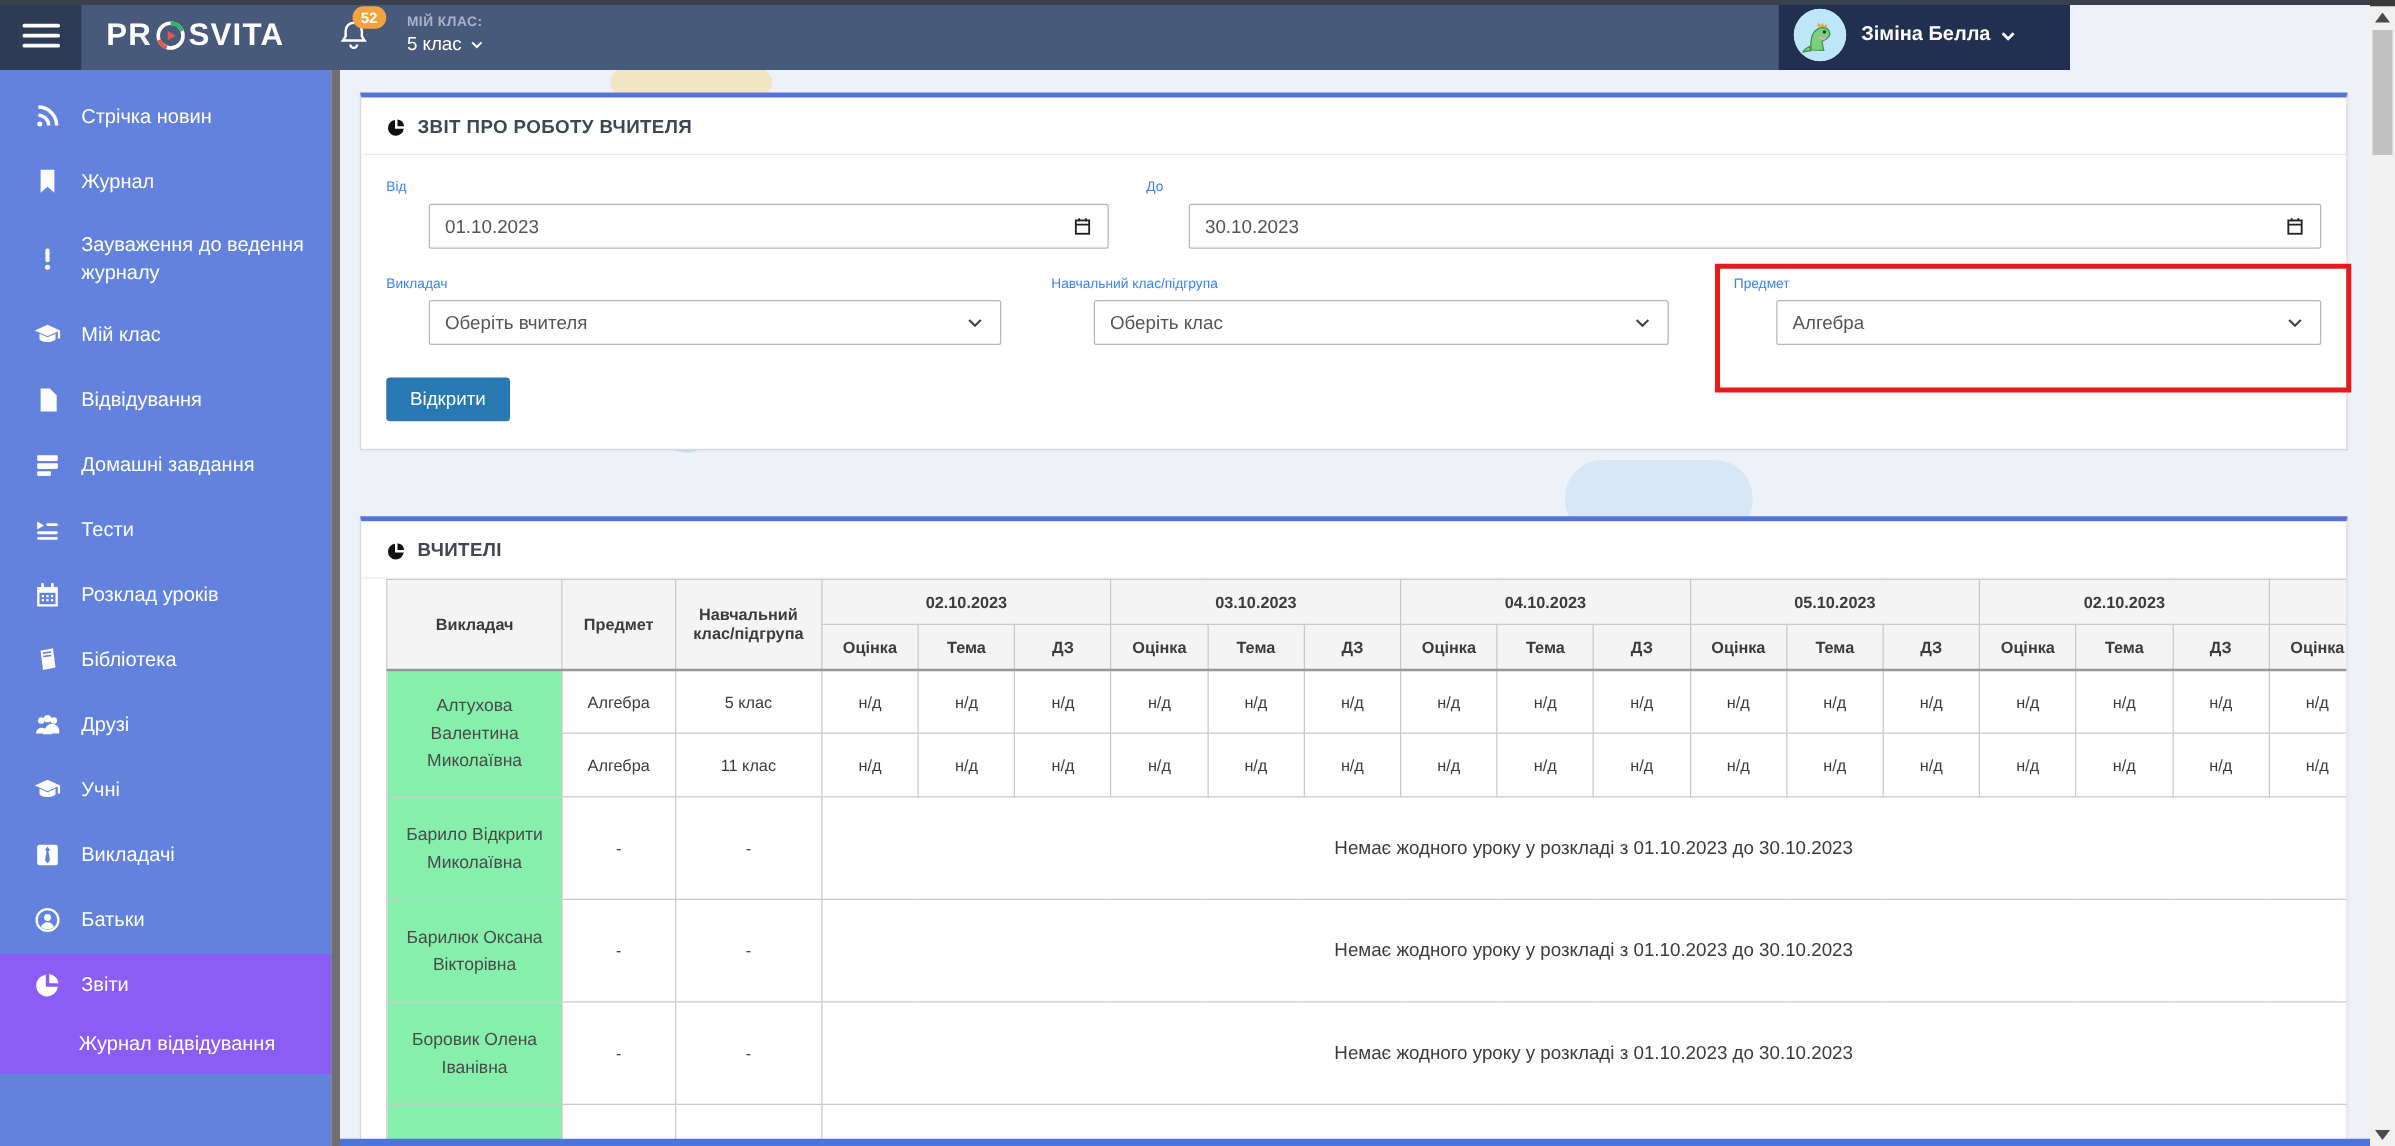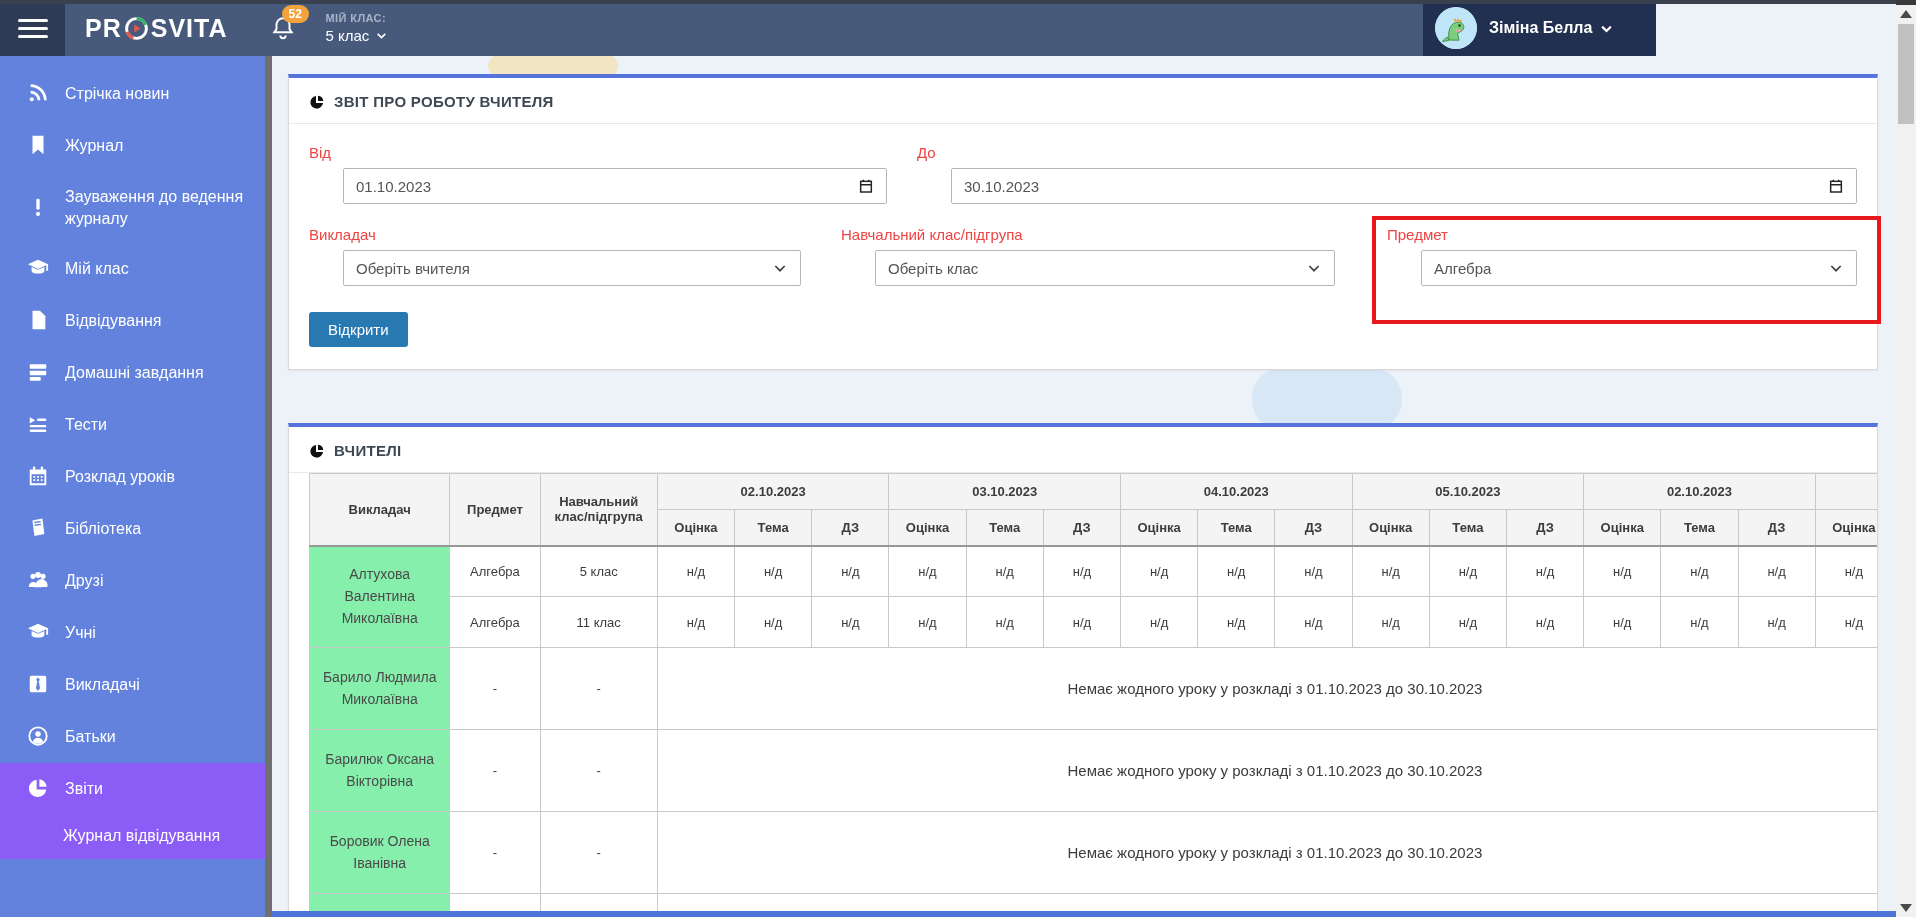--- a/index.html
+++ b/index.html
@@ -49,21 +49,21 @@
   .deco1 { left:216px; top:-14px; width:130px; height:48px; background:#f5d98b; opacity:.5; border-radius:50%; }
   .deco2 { left:222px; top:224px; width:78px; height:78px; background:#bcd6f2; opacity:.6; border-radius:16px; transform:rotate(12deg); }
   .deco3 { left:980px; top:312px; width:150px; height:62px; background:#cfe3f5; opacity:.7; border-radius:30px; }
   .panel { position:relative; z-index:1; margin:18px 18px 0 16px; background:#fff; border:1px solid #d9d9d9; border-top:4px solid #5673d9; box-shadow:0 1px 2px rgba(0,0,0,.06); }
   .panel-title { display:flex; align-items:center; padding:15px 20px 13px 20px; border-bottom:1px solid #e9e9e9; font-size:15px; font-weight:bold; color:#3d4852; letter-spacing:.3px; }
   .panel-title svg { width:16px; height:16px; margin-right:9px; color:#111; }
   .panel2 { margin-top:53px; }
   
   .form-body { padding:12px 20px 22px 20px; }
   .form-row { display:flex; margin-top:8px; }
-  .fld-label { font-size:15px; color:#ef4444; margin-bottom:7px; }
+  .fld-label { font-size:11px; color:#3b82f6; margin-bottom:7px; }
   .ctrl { height:36px; border:1px solid #b6b6b6; border-radius:2px; background:#fff; display:flex; align-items:center; padding:0 12px; font-size:15px; color:#555; cursor:pointer;margin-left:34px; }
   .ctrl .grow { flex:1; }
   .ctrl svg { width:16px; height:16px; color:#222; flex:none; }
   .col-from { width:578px; margin-right:30px; }
   .col-to { flex:1; }
   .row2 { margin-top:22px; }
   .col-t { width:492px; margin-right:40px; }
   .col-c { width:494px; margin-right:52px; }
   .col-s { flex:1; position:relative; }
   .red-box { position:absolute; left:-15px; right:-24px; top:-10px; bottom:-38px; border:4px solid #e8191c; pointer-events:none; z-index:5; }
@@ -486,21 +486,21 @@
               <td class="nd">н/д</td>
               <td class="nd">н/д</td>
               <td class="nd">н/д</td>
               <td class="nd">н/д</td>
               <td class="nd">н/д</td>
               <td class="nd">н/д</td>
               <td class="nd">н/д</td>
               <td class="nd">н/д</td>
             </tr>
             <tr class="msgrow">
-              <td class="name">Барило Людмила Миколаївна</td>
+              <td class="name">Барило Відкрити Миколаївна</td>
               <td class="dash">-</td>
               <td class="dash">-</td>
               <td class="msg" colspan="16">Немає жодного уроку у розкладі з 01.10.2023 до 30.10.2023</td>
             </tr>
             <tr class="msgrow">
               <td class="name">Барилюк Оксана Вікторівна</td>
               <td class="dash">-</td>
               <td class="dash">-</td>
               <td class="msg" colspan="16">Немає жодного уроку у розкладі з 01.10.2023 до 30.10.2023</td>
             </tr>

